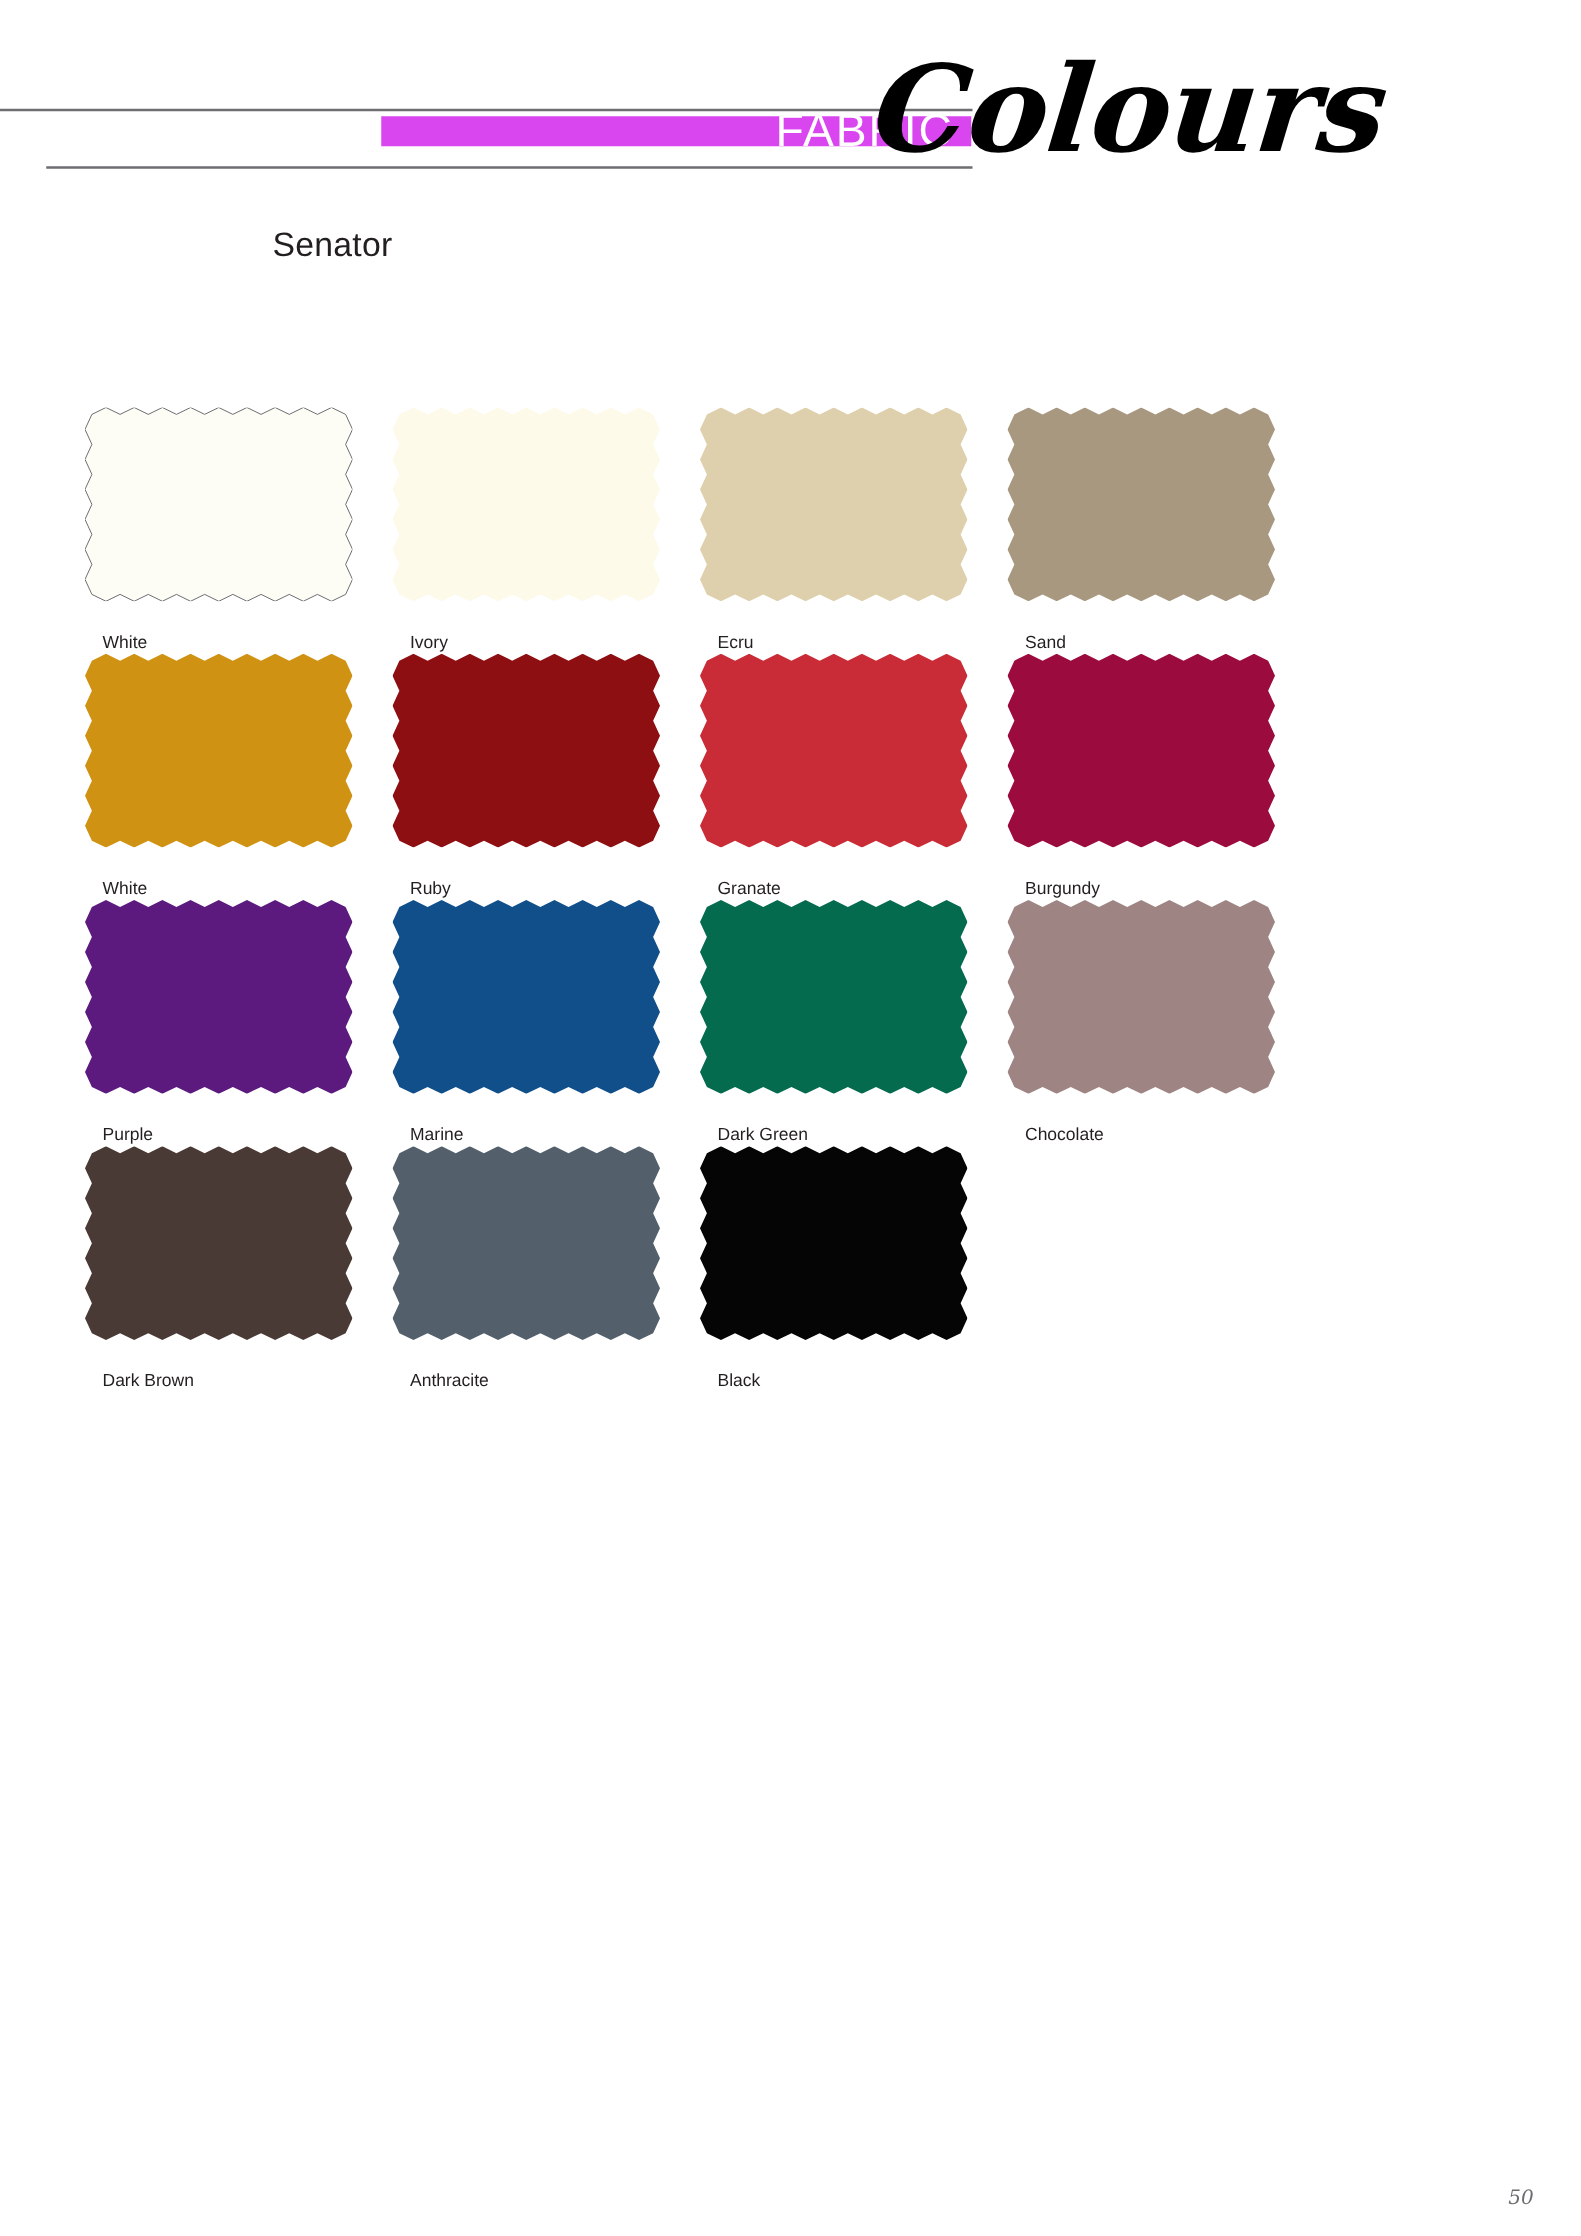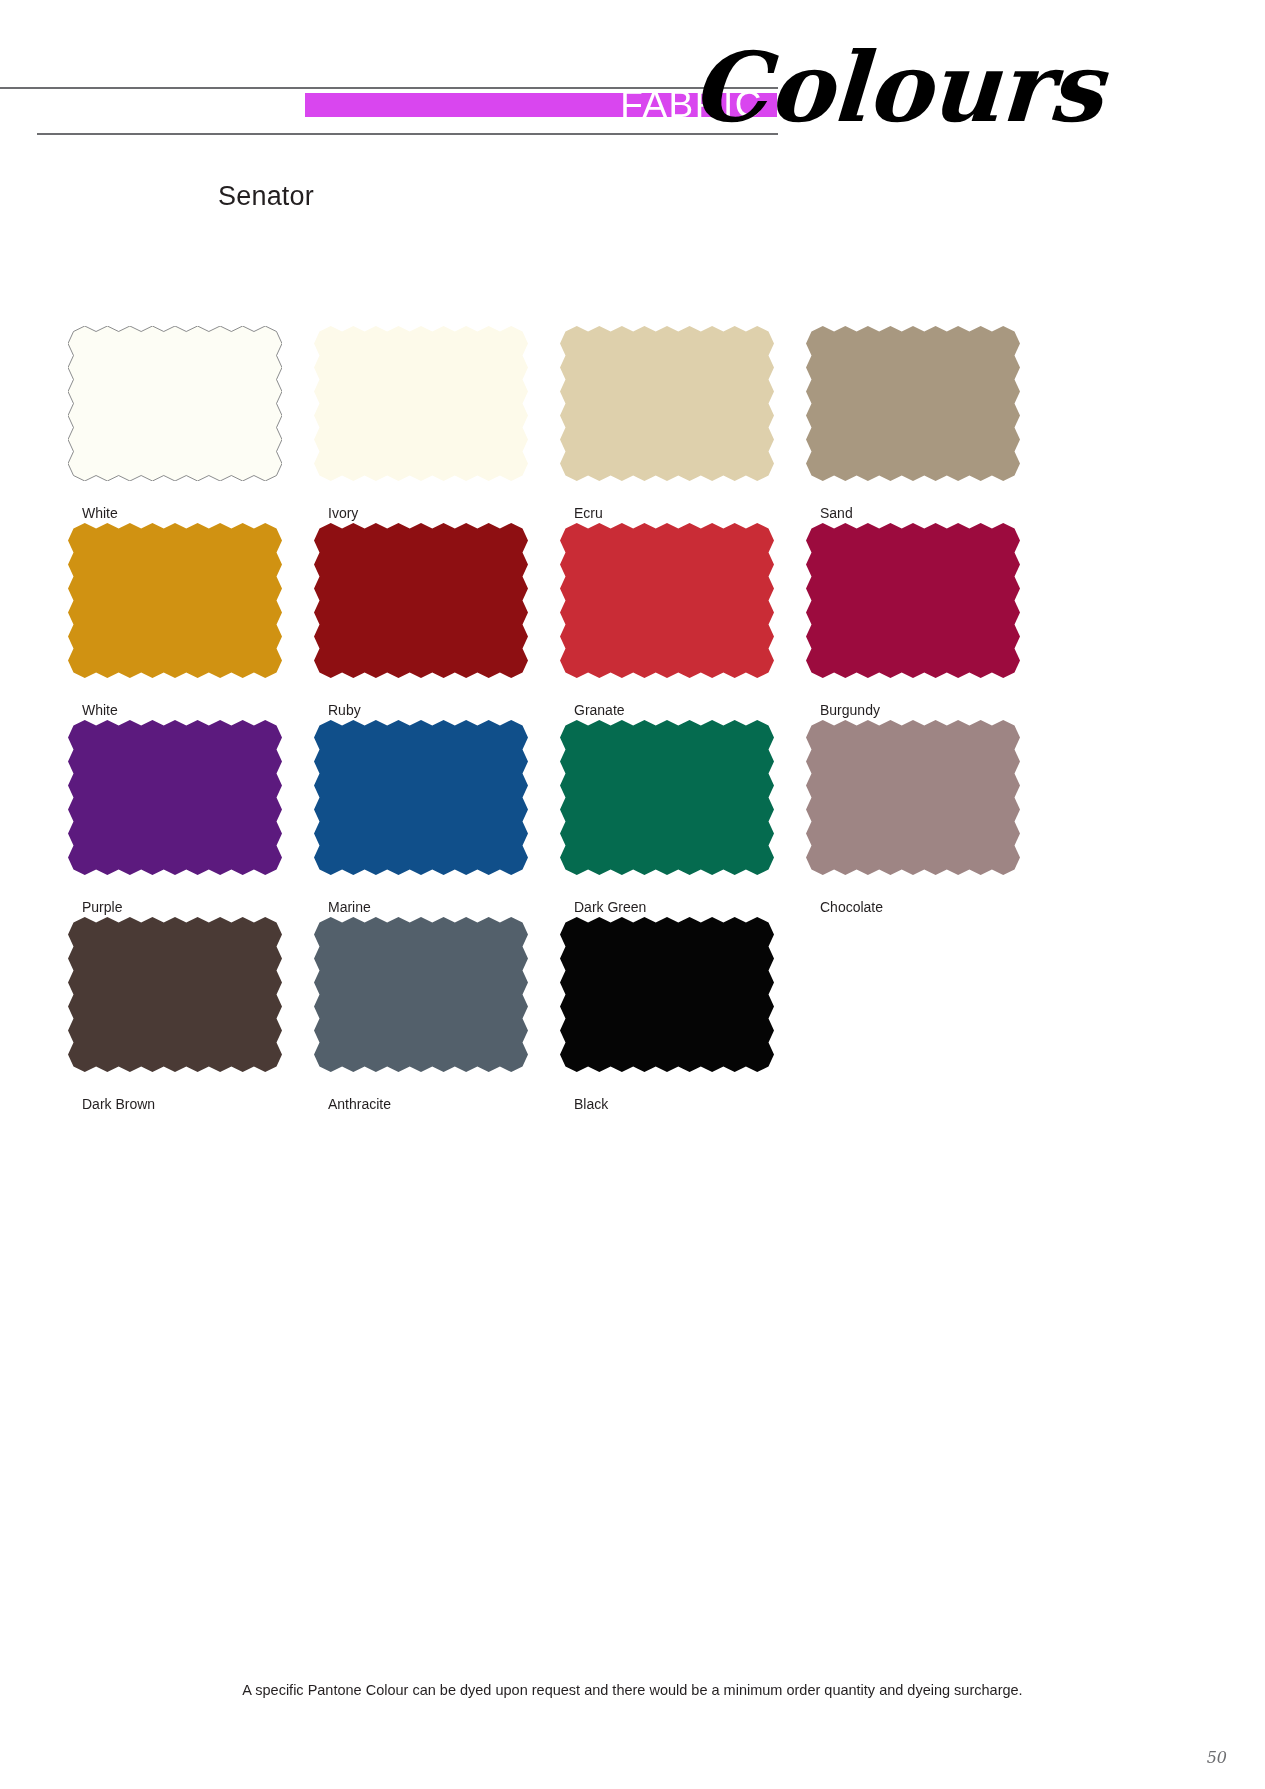--- a/index.html
+++ b/index.html
@@ -313,15 +313,14 @@
           <svg viewBox="0 0 214 155" preserveAspectRatio="none">
             <polygon points="5.50,5.50 16.78,0.00 28.06,5.50 39.33,0.00 50.61,5.50 61.89,0.00 73.17,5.50 84.44,0.00 95.72,5.50 107.00,0.00 118.28,5.50 129.56,0.00 140.83,5.50 152.11,0.00 163.39,5.50 174.67,0.00 185.94,5.50 197.22,0.00 208.50,5.50 214.00,17.50 208.50,29.50 214.00,41.50 208.50,53.50 214.00,65.50 208.50,77.50 214.00,89.50 208.50,101.50 214.00,113.50 208.50,125.50 214.00,137.50 208.50,149.50 197.22,155.00 185.94,149.50 174.67,155.00 163.39,149.50 152.11,155.00 140.83,149.50 129.56,155.00 118.28,149.50 107.00,155.00 95.72,149.50 84.44,155.00 73.17,149.50 61.89,155.00 50.61,149.50 39.33,155.00 28.06,149.50 16.78,155.00 5.50,149.50 0.00,137.50 5.50,125.50 0.00,113.50 5.50,101.50 0.00,89.50 5.50,77.50 0.00,65.50 5.50,53.50 0.00,41.50 5.50,29.50 0.00,17.50" fill="#050505"></polygon>
           </svg>
         </div>
         <div class="swatch-label">Black</div>
       </div>
     </div>
   </div>
 
 <div id="footer">
-  <div class="footer-line">A specific Pantone Colour can be dyed upon request and there would be a minimum order quantity and dyeing surcharge.</div>
 </div>
 <div id="page-number">50</div>
 
 </body></html>

